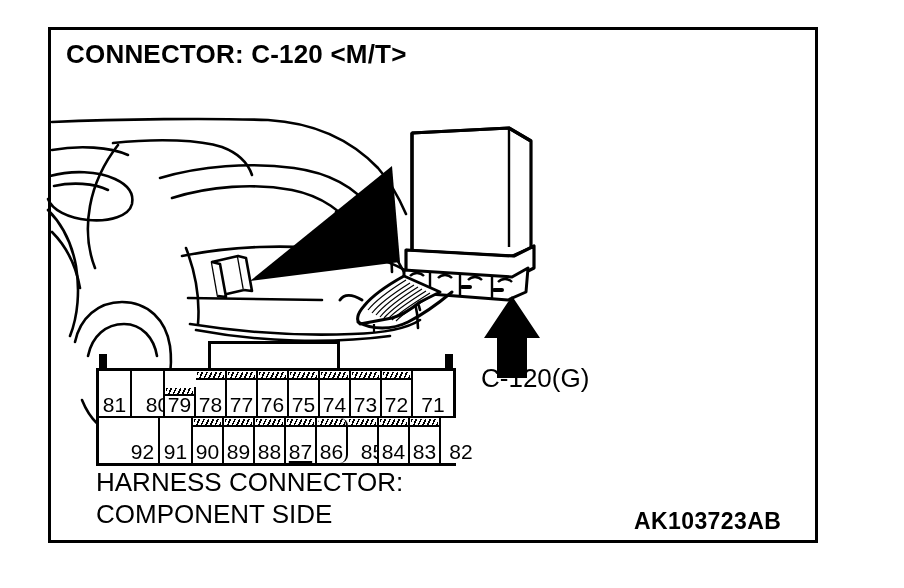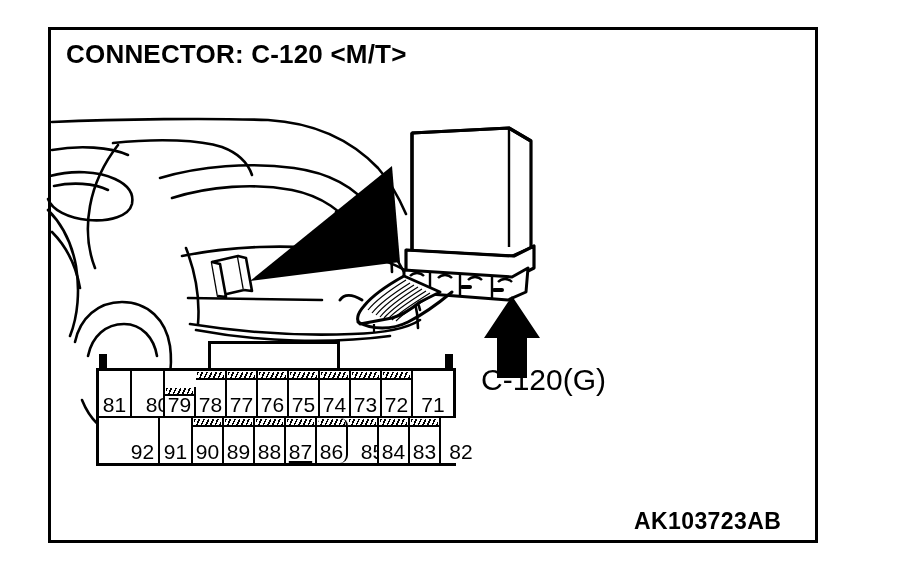--- a/index.html
+++ b/index.html
@@ -144,21 +144,21 @@
     border-bottom: none;
     box-sizing: border-box;
     background: #ffffff;
   }
 
   
   .callout-label {
     position: absolute;
     left: 481px;
     top: 363px;
-    font-size: 30px;
+    font-size: 26px;
     color: #000000;
     white-space: nowrap;
   }
 
   
   .caption {
     position: absolute;
     left: 96px;
     top: 466px;
     font-size: 26px;
@@ -370,16 +370,20 @@
           <span class="num">83</span>
         </div>
         <div class="pincell" style="flex: 0 0 40px;">
           <span class="num">82</span>
         </div>
       </div>
   </div>
 
   <div class="callout-label">C-120(G)</div>
 
+  <div class="caption">
+    <div>HARNESS CONNECTOR:</div>
+    <div>COMPONENT SIDE</div>
+  </div>
 
   <div class="artcode">AK103723AB</div>
 
 </div>
 
 </body></html>

